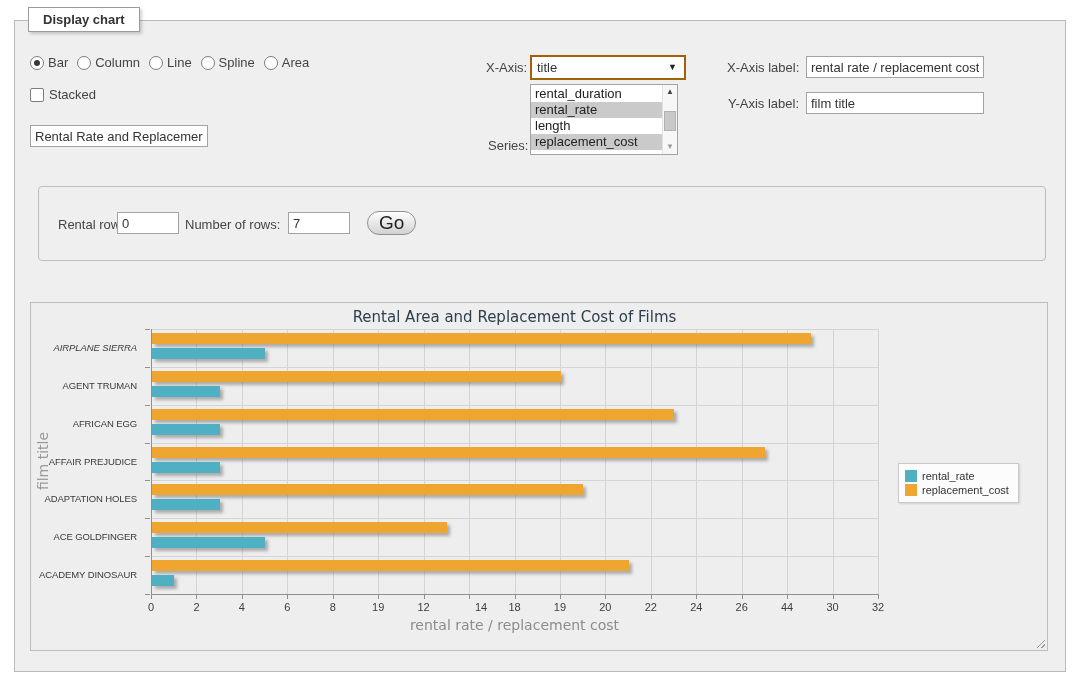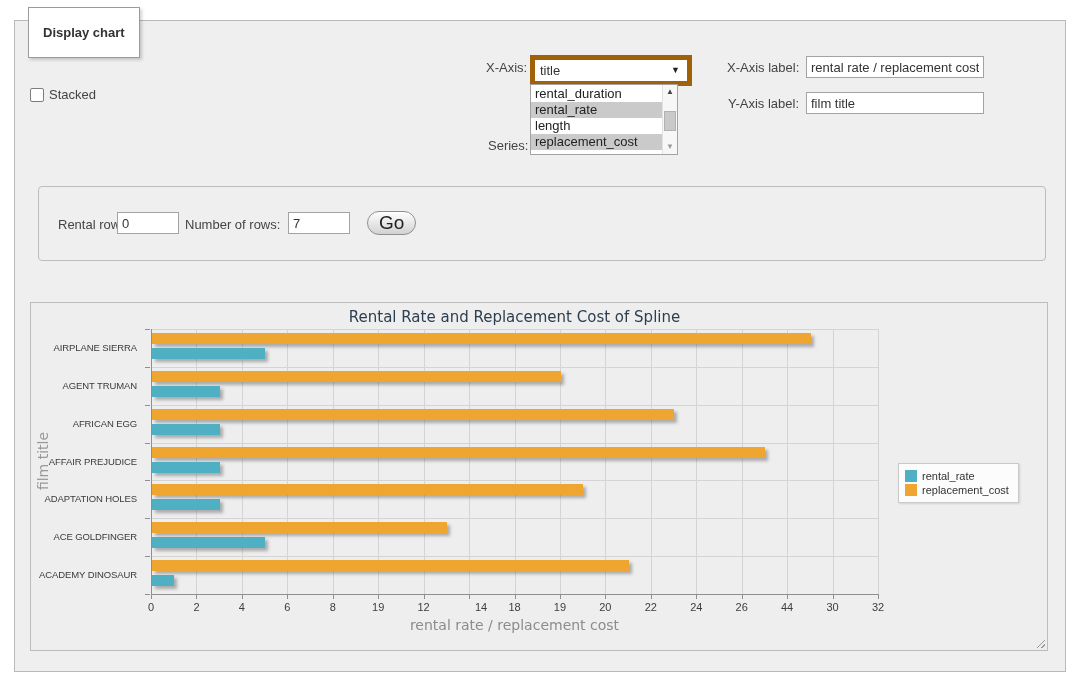--- a/index.html
+++ b/index.html
@@ -1,42 +1,42 @@
 <!DOCTYPE html>
 <html><head>
 <meta charset="utf-8">
 <style>
   html,body{margin:0;padding:0;background:#fff;}
   .page{position:relative;width:1081px;height:681px;background:#ffffff;overflow:hidden;
         font-family:"Liberation Sans",sans-serif;}
   
   .fsborder{position:absolute;left:14px;top:20px;width:1050px;height:650px;
             border:1px solid #b9b9b9;background:#efefef;}
-  .fslegend{position:absolute;left:28px;top:7px;padding:17px 14px;background:#fff;
+  .fslegend{position:absolute;left:28px;top:7px;padding:4px 14px;background:#fff;
             border:1px solid #9b9b9b;box-shadow:2px 2px 3px rgba(0,0,0,.18);
             font-size:13px;font-weight:bold;color:#333;z-index:5;}
   .lbl{position:absolute;font-size:13px;color:#444;white-space:nowrap;}
   
   #ctr{position:absolute;left:30px;top:55px;display:flex;align-items:center;}
   .radio-item{display:flex;align-items:center;margin-right:9px;}
   .radio{width:12px;height:12px;border:1px solid #7d7d7d;border-radius:50%;background:#fff;
          position:relative;margin-right:4px;flex:none;}
   .radio.on::after{content:'';position:absolute;left:3px;top:3px;width:6px;height:6px;
          border-radius:50%;background:#3a3a3a;}
   .ctl{font-size:13px;color:#444;}
   
   #stacked-row{position:absolute;left:30px;top:87px;display:flex;align-items:center;}
   .checkbox{width:12px;height:12px;border:1px solid #7d7d7d;border-radius:2px;background:#fff;margin-right:5px;flex:none;}
   
   .tinput{position:absolute;border:1px solid #a3a3a3;background:#fff;color:#333;
           font:13px "Liberation Sans",sans-serif;padding:1px 4px;margin:0;box-sizing:content-box;
           overflow:hidden;white-space:nowrap;outline:none;}
   
   #xaxis-select{position:absolute;left:530px;top:55px;width:147px;height:21px;background:#fff;
-          border:5px solid #a16207;font-size:13px;color:#333;line-height:21px;padding-left:5px;}
+          border:2px solid #a16207;font-size:13px;color:#333;line-height:21px;padding-left:5px;}
   #xaxis-arrow{position:absolute;right:7px;top:0;font-size:9px;color:#222;line-height:21px;}
   
   #series-listbox{position:absolute;left:530px;top:84px;width:146px;height:69px;background:#fff;
           border:1px solid #a3a3a3;overflow:hidden;}
   #lbo{position:absolute;left:0;top:1px;right:14px;}
   .opt{height:16px;line-height:16px;font-size:13px;color:#222;padding-left:4px;white-space:nowrap;overflow:hidden;}
   .opt.sel{background:#cacaca;}
   .sb{position:absolute;right:0;top:0;bottom:0;width:14px;background:#f7f7f7;border-left:1px solid #e3e3e3;}
   .sb-up,.sb-dn{position:absolute;left:0;right:0;text-align:center;font-size:8px;height:12px;line-height:12px;}
   .sb-up{top:1px;color:#444;}
@@ -79,26 +79,49 @@
        background:repeating-linear-gradient(-45deg,#eeeeee 0 2px,#9a9a9a 2px 3px);}
 </style>
 </head>
 <body>
 
 <div class="page">
 
   <div class="fsborder"></div>
   <div class="fslegend">Display chart</div>
 
+  <div id="ctr">
+      <div class="radio-item">
+        <div class="radio on"></div>
+        <div class="ctl">Bar</div>
+      </div>
+      <div class="radio-item">
+        <div class="radio"></div>
+        <div class="ctl">Column</div>
+      </div>
+      <div class="radio-item">
+        <div class="radio"></div>
+        <div class="ctl">Line</div>
+      </div>
+      <div class="radio-item">
+        <div class="radio"></div>
+        <div class="ctl">Spline</div>
+      </div>
+      <div class="radio-item">
+        <div class="radio"></div>
+        <div class="ctl">Area</div>
+      </div>
+    </div>
 
   <div id="stacked-row">
     <span class="checkbox"></span>
     <span class="ctl">Stacked</span>
   </div>
 
+  <input class="tinput" style="left: 30px; top: 125px; width: 168px; height: 18px;" value="Rental Rate and Replacemer">
 
   <span class="lbl" style="left:486px;top:60px;">X-Axis:</span>
   <div id="xaxis-select">
     <span>title</span>
     <span id="xaxis-arrow">▼</span>
   </div>
 
   <span class="lbl" style="left:488px;top:138px;">Series:</span>
   <div id="series-listbox">
     <div id="lbo">
@@ -120,24 +143,24 @@
   <input class="tinput" style="left: 806px; top: 92px; width: 168px; height: 18px;" value="film title">
 
   <div id="rows-panel"></div>
   <span class="lbl" style="left:58px;top:217px;">Rental row:</span>
   <input class="tinput" style="left: 117px; top: 212px; width: 52px; height: 18px;" value="0">
   <span class="lbl" style="left:185px;top:217px;text-align:right;">Number of rows:</span>
   <input class="tinput" style="left: 288px; top: 212px; width: 52px; height: 18px;" value="7">
   <div id="go-button">Go</div>
 
   <div id="chart">
-    <div id="chart-title">Rental Rate and Replacement Cost of Spline</div>
+    <div id="chart-title">Rental Area and Replacement Cost of Films</div>
     <div id="ylabel-rot">film title</div>
     <div id="ycats">
-        <div class="cat" style="top: 13px;">AIRPLANE SIERRA</div>
+        <div class="cat" style="top: 13px; font-style: italic;">AIRPLANE SIERRA</div>
         <div class="cat" style="top: 50.8571px;">AGENT TRUMAN</div>
         <div class="cat" style="top: 88.7143px;">AFRICAN EGG</div>
         <div class="cat" style="top: 126.571px;">AFFAIR PREJUDICE</div>
         <div class="cat" style="top: 164.429px;">ADAPTATION HOLES</div>
         <div class="cat" style="top: 202.286px;">ACE GOLDFINGER</div>
         <div class="cat" style="top: 240.143px;">ACADEMY DINOSAUR</div>
       </div>
     <div id="plot">
       <div class="axisY"></div>
       <div class="axisX"></div>

